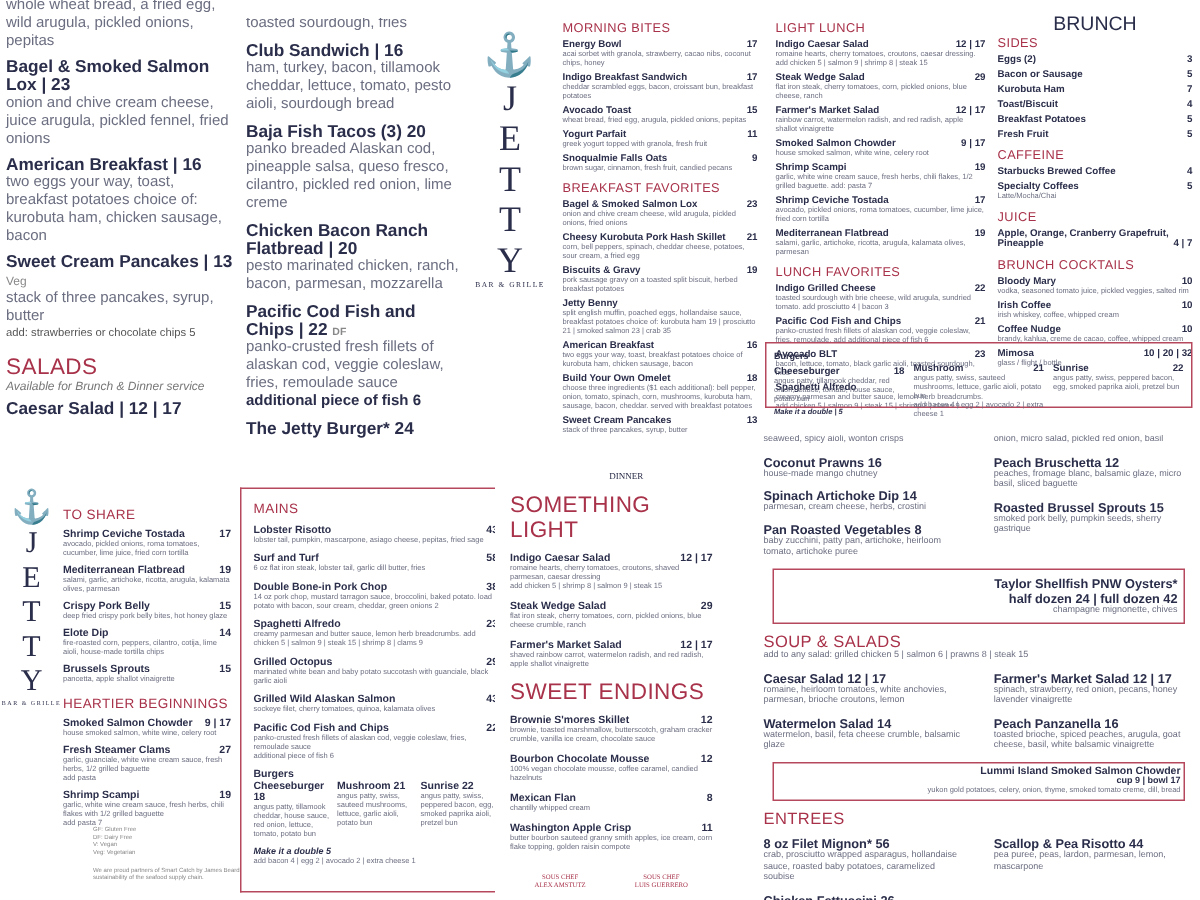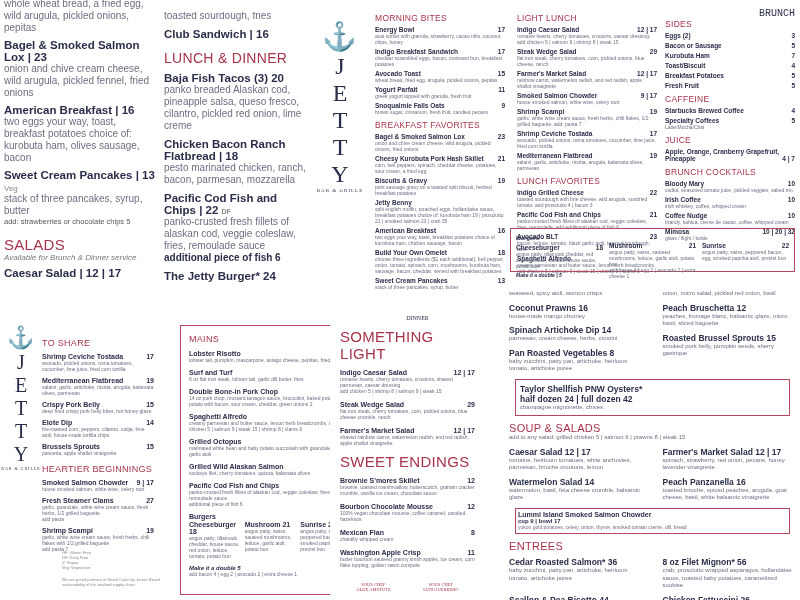--- a/index.html
+++ b/index.html
@@ -36,65 +36,65 @@
 .logoV .sub{font-size:5px;letter-spacing:1px}
 
 #p4{left:0;top:305px;width:160px;height:295px}
 #p4 .col{position:absolute;left:42px;top:25px;width:112px}
 #p4 .h{font-size:9px;margin:8px 0 2px}
 #p4 .n{font-size:7px;margin-top:5px}
 #p4 .d{font-size:5px;line-height:6px}
 #p4 .p{font-size:7px}
 
 #p5{left:160px;top:315px;width:170px;height:285px}
-#p5 .frame{position:absolute;left:20px;top:10px;width:180px;height:270px;border:1px solid #b5485c;border-right:none;padding:8px 8px}
+#p5 .frame{position:absolute;left:0;top:10px;width:180px;height:270px;border:1px solid #b5485c;border-right:none;padding:8px 8px}
 #p5 .h{font-size:9px;margin-bottom:2px}
 #p5 .n{font-size:7px;margin-top:6px}
 #p5 .d{font-size:5px;line-height:6px}
 #p5 .p{font-size:7px}
 
 #p6{left:330px;top:305px;width:175px;height:295px}
 #p6 .h{font-size:15px;margin:7px 0 2px}
 #p6 .n{font-size:7px;margin-top:7px}
 #p6 .d{font-size:5px;line-height:6px}
 #p6 .p{font-size:7px}
 
 #p7{left:505px;top:290px;width:295px;height:310px}
 #p7 .grid{display:grid;grid-template-columns:1fr 1fr;column-gap:20px;padding:0 4px}
 #p7 .n{font-size:8.5px;margin-top:5px}
 #p7 .d{font-size:6px;line-height:7.5px}
 #p7 .h{font-size:11px;padding:0 4px;margin-top:4px}
-#p7 .box{margin:6px 10px;padding:4px;text-align:left}
+#p7 .box{margin:6px 10px;padding:4px;text-align:right}
 .foot{font-size:4px;color:#888;line-height:5px}
 </style>
 </head>
 <body>
 
 <div class="panel" id="p1">
   <div class="d" style="margin-top:-2px">whole wheat bread, a fried egg, wild arugula, pickled onions, pepitas</div>
   <div class="n">Bagel &amp; Smoked Salmon Lox | 23</div>
-  <div class="d">onion and chive cream cheese, wild arugula, pickled fennel, fried onions</div>
+  <div class="d">onion and chive cream cheese, juice arugula, pickled fennel, fried onions</div>
   <div class="n">American Breakfast | 16</div>
-  <div class="d">two eggs your way, toast, breakfast potatoes choice of: kurobuta ham, olives sausage, bacon</div>
+  <div class="d">two eggs your way, toast, breakfast potatoes choice of: kurobuta ham, chicken sausage, bacon</div>
   <div class="n"><span>Sweet Cream Pancakes | 13</span> <span style="font-size:8px;font-weight:normal;color:#888">Veg</span></div>
   <div class="d">stack of three pancakes, syrup, butter</div>
   <div class="add">add: strawberries or chocolate chips 5</div>
   <div class="h">SALADS</div>
   <div class="note">Available for Brunch &amp; Dinner service</div>
   <div class="n">Caesar Salad | 12 | 17</div>
 
 </div>
 
 <div class="panel" id="p2">
   <div class="d" style="margin-top:-2px">toasted sourdough, fries</div>
   <div class="n">Club Sandwich | 16</div>
-  <div class="h">LUNCH &amp; DINNER</div>
+  <div class="d">ham, turkey, bacon, tillamook cheddar, lettuce, tomato, pesto aioli, sourdough bread</div>
   <div class="n">Baja Fish Tacos (3) 20</div>
   <div class="d">panko breaded Alaskan cod, pineapple salsa, queso fresco, cilantro, pickled red onion, lime creme</div>
-  <div class="n">Chicken Bacon Ranch Flatbread | 18</div>
+  <div class="n">Chicken Bacon Ranch Flatbread | 20</div>
   <div class="d">pesto marinated chicken, ranch, bacon, parmesan, mozzarella</div>
   <div class="n"><span>Pacific Cod Fish and Chips | 22</span> <span style="font-size:7px;color:#888">DF</span></div>
   <div class="d">panko-crusted fresh fillets of alaskan cod, veggie coleslaw, fries, remoulade sauce</div>
   <div class="d" style="font-weight:bold;color:#2b2e4a">additional piece of fish 6</div>
   <div class="n">The Jetty Burger* 24</div>
 
 </div>
 
 <div class="panel" id="p3">
   <div class="logoV">
@@ -154,21 +154,21 @@
     <div class="n"><span>Indigo Grilled Cheese</span><span class="p">22</span></div>
     <div class="d">toasted sourdough with brie cheese, wild arugula, sundried tomato. add prosciutto 4 | bacon 3</div>
     <div class="n"><span>Pacific Cod Fish and Chips</span><span class="p">21</span></div>
     <div class="d">panko-crusted fresh fillets of alaskan cod, veggie coleslaw, fries, remoulade. add additional piece of fish 6</div>
     <div class="n"><span>Avocado BLT</span><span class="p">23</span></div>
     <div class="d">bacon, lettuce, tomato, black garlic aioli, toasted sourdough, fries</div>
     <div class="n"><span>Spaghetti Alfredo</span></div>
     <div class="d">creamy parmesan and butter sauce, lemon herb breadcrumbs. add chicken 5 | salmon 9 | steak 15 | shrimp 8 | clams 9</div>
   </div>
   <div class="col" style="left:355px;width:130px">
-    <div style="font-family:Liberation Mono, monospace;font-size:10px;text-align:right;color:#2b2e4a">BRUNCH</div>
+    <div style="font-family:Liberation Sans, sans-serif;font-size:13px;text-align:center;color:#2b2e4a">BRUNCH</div>
     <div class="h" style="margin-top:0">SIDES</div>
     <div class="n"><span>Eggs (2)</span><span class="p">3</span></div>
     <div class="n"><span>Bacon or Sausage</span><span class="p">5</span></div>
     <div class="n"><span>Kurobuta Ham</span><span class="p">7</span></div>
     <div class="n"><span>Toast/Biscuit</span><span class="p">4</span></div>
     <div class="n"><span>Breakfast Potatoes</span><span class="p">5</span></div>
     <div class="n"><span>Fresh Fruit</span><span class="p">5</span></div>
     <div class="h">CAFFEINE</div>
     <div class="n"><span>Starbucks Brewed Coffee</span><span class="p">4</span></div>
     <div class="n"><span>Specialty Coffees</span><span class="p">5</span></div>
@@ -361,24 +361,20 @@
       </div>
   </div>
   <div class="box boxed" style="padding:2px">
     <div class="n" style="margin:0;font-size:7px">Lummi Island Smoked Salmon Chowder</div>
     <div class="n" style="margin:0;font-size:6px">cup 9 | bowl 17</div>
     <div class="d" style="font-size:5px">yukon gold potatoes, celery, onion, thyme, smoked tomato creme, dill, bread</div>
   </div>
   <div class="h">ENTREES</div>
   <div class="grid">
     <div>
-        <div class="n">Cedar Roasted Salmon* 36</div>
-        <div class="d">baby zucchini, patty pan, artichoke, heirloom tomato, artichoke puree</div>
-      </div>
-    <div>
         <div class="n">8 oz Filet Mignon* 56</div>
         <div class="d">crab, prosciutto wrapped asparagus, hollandaise sauce, roasted baby potatoes, caramelized soubise</div>
       </div>
     <div>
         <div class="n">Scallop &amp; Pea Risotto 44</div>
         <div class="d">pea puree, peas, lardon, parmesan, lemon, mascarpone</div>
       </div>
     <div>
         <div class="n">Chicken Fettuccini 26</div>
         <div class="d">pesto, heirloom tomato, olives, basil,</div>

